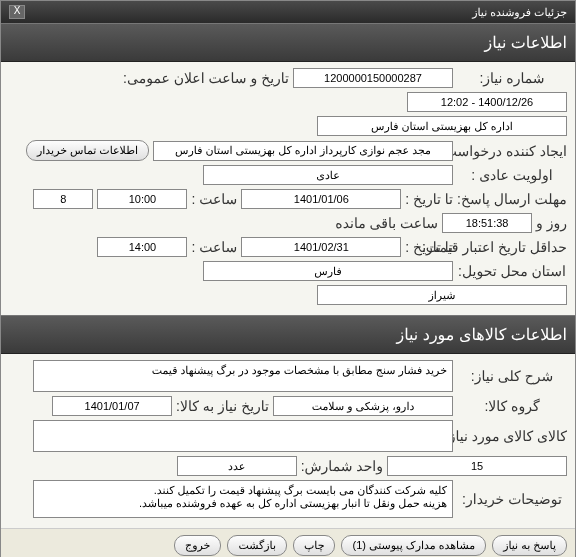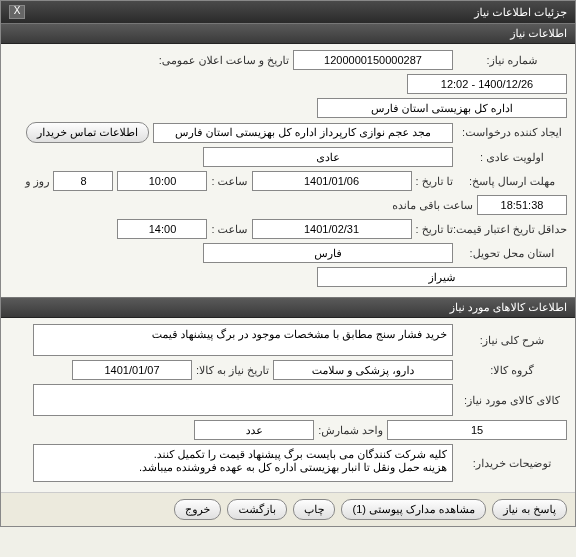--- a/index.html
+++ b/index.html
@@ -30,38 +30,38 @@
   width: 16px;
   height: 14px;
   font-size: 10px;
   line-height: 10px;
   text-align: center;
   cursor: pointer;
 }
 .section-header {
   background: linear-gradient(to bottom, #5a5a5a, #3a3a3a);
   color: #fff;
-  padding: 3px 8px;
-  font-size: 11px;
+  padding: 9px 8px;
+  font-size: 16px;
   border-top: 1px solid #777;
   border-bottom: 1px solid #222;
 }
 .form-area {
   padding: 6px 8px;
 }
 .row {
   display: flex;
   align-items: center;
   margin-bottom: 4px;
   gap: 4px;
   flex-wrap: wrap;
 }
 .label {
   color: #333;
-  font-size: 11px;
+  font-size: 14px;
   white-space: nowrap;
 }
 .label-col {
   width: 110px;
   text-align: center;
   flex-shrink: 0;
 }
 input[type="text"], .field {
   border: 1px solid #888;
   background: #fff;
@@ -108,21 +108,21 @@
   text-align: right;
   padding: 3px 5px;
 }
 </style>
 </head>
 <body>
 
 <div class="window">
 
   <div class="titlebar">
-    <span>جزئیات اطلاعات نیاز</span>
+    <span>جزئیات فروشنده نیاز</span>
     <span class="close">X</span>
   </div>
 
   <div class="section-header">اطلاعات نیاز</div>
 
   <div class="form-area">
 
     <div class="row">
       <span class="label label-col">شماره نیاز:</span>
       <input type="text" class="field med" value="1200000150000287" style="">

